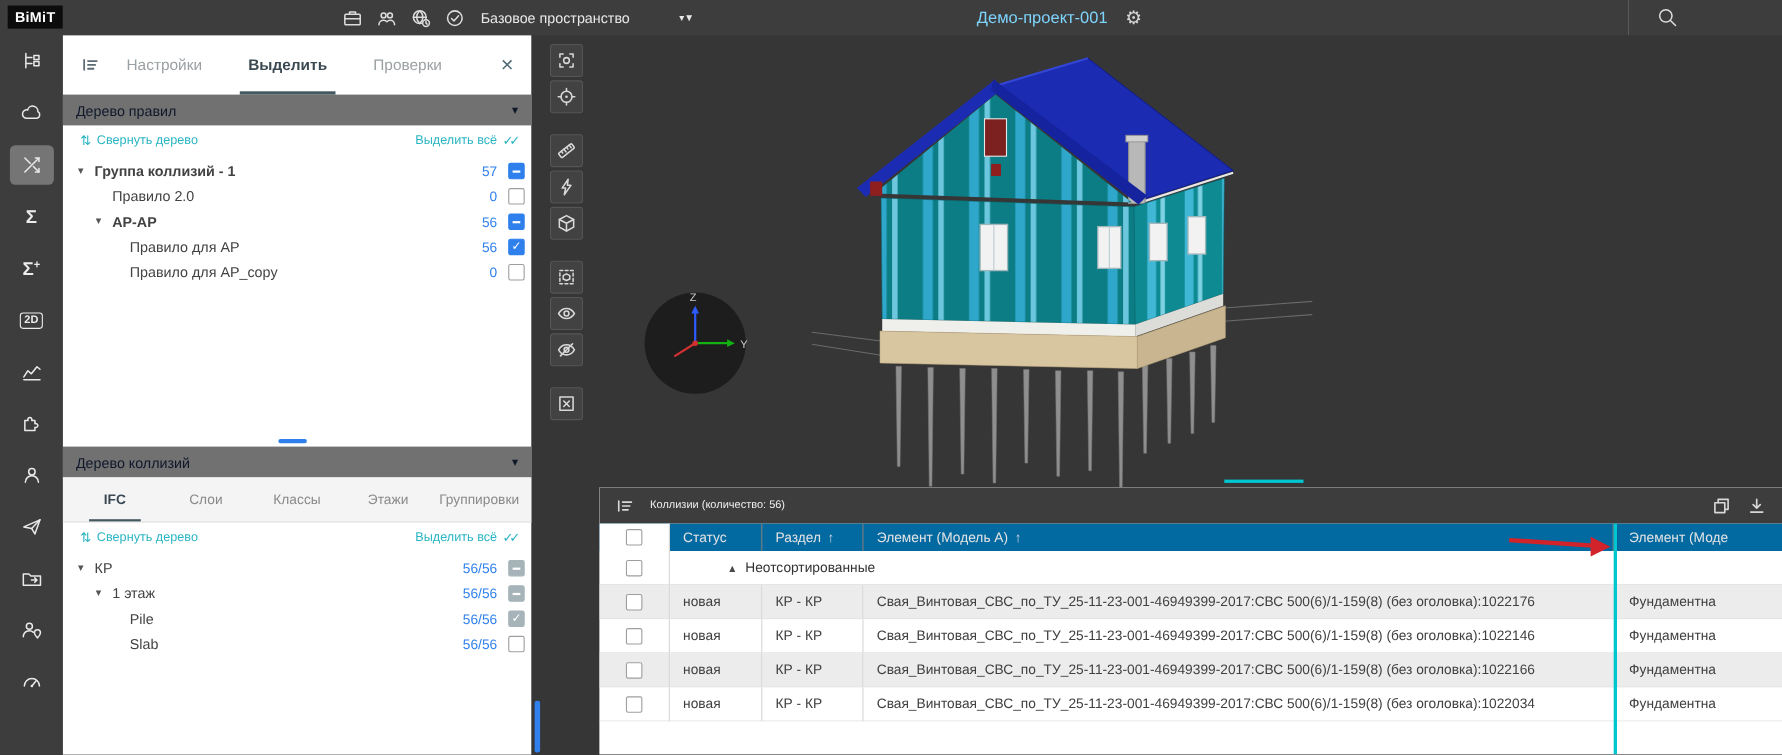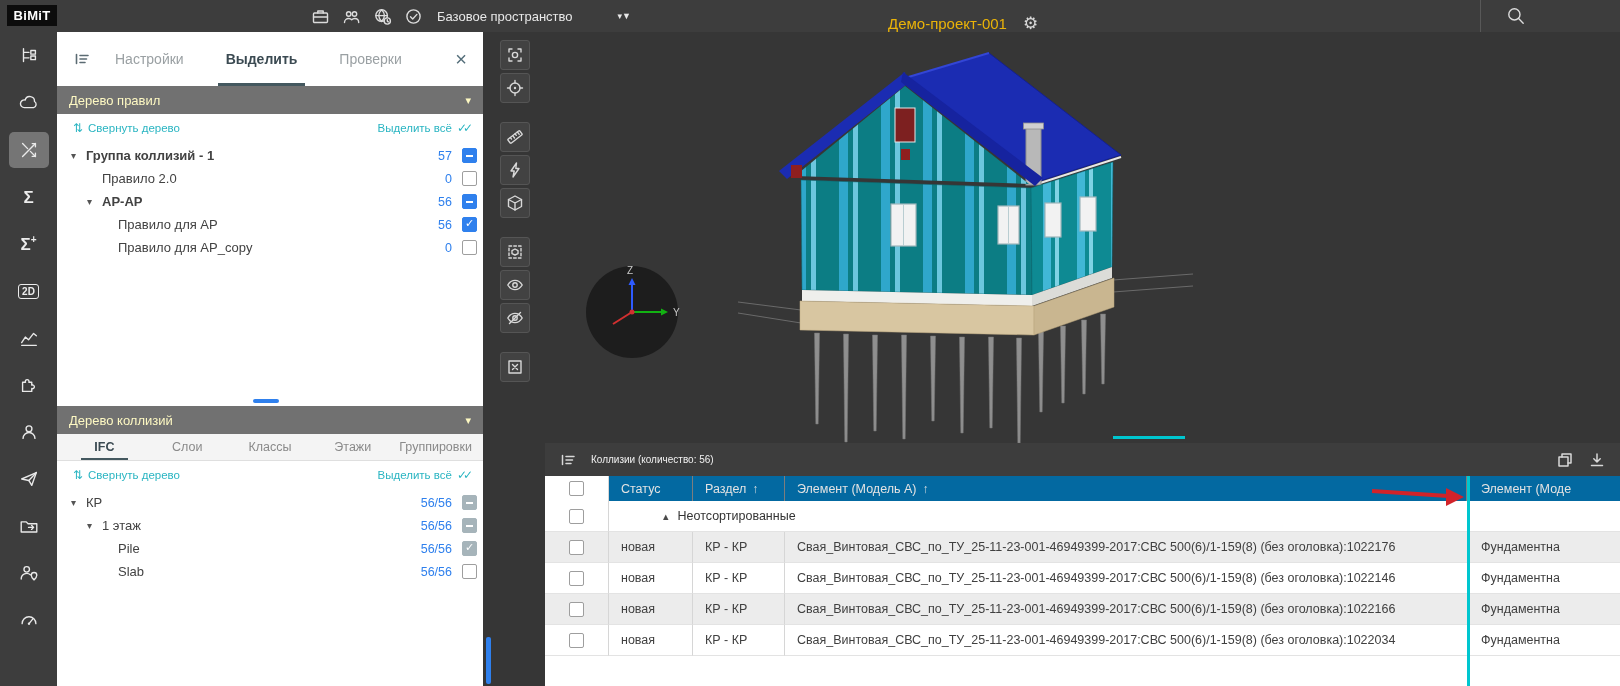--- a/index.html
+++ b/index.html
@@ -10,21 +10,21 @@
   
   .topbar{position:absolute;left:0;top:0;width:1620px;height:32px;background:#3d3d3d;z-index:30}
   .logo{position:absolute;left:7px;top:5px;width:50px;height:21px;background:#0c0c0c;color:#fff;
     font-size:13px;font-weight:700;display:flex;align-items:center;justify-content:center;letter-spacing:.3px}
   .tb-icons{position:absolute;left:310px;top:0;height:32px;display:flex;align-items:center;gap:11px}
   .tb-icon{width:20px;height:20px;display:flex;align-items:center;justify-content:center;cursor:pointer}
   .tb-icon svg{stroke:#dcdcdc;fill:none;stroke-width:1.4;stroke-linecap:round;stroke-linejoin:round}
   .workspace{position:absolute;left:437px;top:0;height:32px;display:flex;align-items:center;color:#e8e8e8;
     font-size:13px;cursor:pointer}
   .workspace .chev{margin-left:45px;font-size:9px;color:#e8e8e8}
-  .project{position:absolute;left:888px;top:0;height:32px;display:flex;align-items:flex-end;gap:16px;color:#eab308;font-size:15px}
+  .project{position:absolute;left:888px;top:0;height:32px;display:flex;align-items:center;gap:16px;color:#7dd3fc;font-size:15px}
   .gear{font-size:17px;color:#d8d8d8;cursor:pointer;line-height:1}
   .gear::before{content:"⚙"}
   .topbar-right{position:absolute;right:0;top:0;height:32px;width:140px;border-left:1px solid #585858;
     display:flex;align-items:center;padding-left:25px}
 
   
   .rail{position:absolute;left:0;top:32px;width:57px;height:654px;background:#3d3d3d;display:flex;
     flex-direction:column;align-items:center;padding-top:6px;gap:11px;z-index:25}
   .rail-btn{width:40px;height:36px;display:flex;align-items:center;justify-content:center;border-radius:5px;cursor:pointer;flex:0 0 auto}
   .rail-btn.active{background:#757575}
@@ -36,21 +36,21 @@
   
   .panel{position:absolute;left:57px;top:32px;width:426px;height:654px;background:#fff;display:flex;flex-direction:column;z-index:20}
   .ptabs{height:54px;display:flex;align-items:center;padding:0 16px;flex:0 0 auto}
   .pmenu{margin-right:24px;display:flex;cursor:pointer}
   .pmenu svg{stroke:#5b6b73;fill:none;stroke-width:1.6;stroke-linecap:round}
   .ptab{font-size:14px;color:#9aa0a3;margin-right:42px;height:54px;display:flex;align-items:center;position:relative;cursor:pointer}
   .ptab.active{color:#3b4a52;font-weight:700}
   .ptab.active::after{content:"";position:absolute;left:-8px;right:-8px;bottom:0;height:3px;background:#44585f}
   .pclose{margin-left:auto;color:#546e7a;font-size:20px;cursor:pointer;line-height:1}
   .pclose::before{content:"×"}
-  .shead{height:28px;background:#717171;color:#fef9c3;display:flex;align-items:center;padding:0 12px;font-size:13px;
+  .shead{height:28px;background:#717171;color:#0f172a;display:flex;align-items:center;padding:0 12px;font-size:13px;
     flex:0 0 auto;cursor:pointer}
   .shead .chev{margin-left:auto;font-size:11px}
   .chev::before{content:"▾"}
   .rules-area{height:292px;position:relative;overflow:hidden;flex:0 0 auto}
   .links{height:26px;display:flex;align-items:center;padding:2px 10px 0 16px}
   .tlink{color:#2ab5c2;font-size:11.5px;display:flex;align-items:center;gap:5px;cursor:pointer}
   .tlink.right{margin-left:auto}
   .lnk-ud::before{content:"⇅";font-size:12px}
   .lnk-cc::after{content:"✓✓";letter-spacing:-4px;font-size:12px;padding-right:4px}
   .tree-rows{padding-top:4px}
@@ -60,21 +60,21 @@
   .expander.open::before{content:"▾"}
   .lbl{white-space:nowrap}
   .lbl.bold{font-weight:700}
   .cnt{margin-left:auto;color:#2f80ed;font-size:12.5px;margin-right:10px}
   .cb{width:15px;height:15px;border:1.5px solid #9e9e9e;border-radius:2px;background:#fff;position:relative;flex:0 0 auto;cursor:pointer}
   .cb.b-ind,.cb.b-chk{background:#2f80ed;border-color:#2f80ed}
   .cb.g-ind,.cb.g-chk{background:#a6b4ba;border-color:#a6b4ba}
   .cb.b-ind::after,.cb.g-ind::after{content:"";position:absolute;left:3px;right:3px;top:5.5px;height:2.5px;background:#fff}
   .cb.b-chk::after,.cb.g-chk::after{content:"✓";color:#fff;font-size:11px;position:absolute;left:2px;top:-1px}
   .hscroll{position:absolute;left:196px;bottom:3px;width:26px;height:4px;background:#2f80ed;border-radius:2px;cursor:pointer}
-  .subtabs{height:27px;display:flex;align-items:stretch;background:#f4f4f4;border-bottom:1px solid #dfdfdf;
+  .subtabs{height:41px;display:flex;align-items:stretch;background:#f4f4f4;border-bottom:1px solid #dfdfdf;
     padding:0 6px;flex:0 0 auto}
   .subtab{flex:1;display:flex;align-items:center;justify-content:center;font-size:12.5px;color:#8a8a8a;position:relative;cursor:pointer}
   .subtab.active{color:#3b4a52;font-weight:700}
   .subtab.active::after{content:"";position:absolute;bottom:0;left:22%;right:22%;height:2px;background:#44585f}
   .coll-area{flex:1;position:relative}
   .vscroll{position:absolute;left:486px;top:637px;width:5px;height:47px;background:#2f80ed;border-radius:2px;z-index:40;cursor:pointer}
 
   
   .viewport{position:absolute;left:483px;top:32px;width:1137px;height:654px;background:#363636;overflow:hidden;z-index:1}
   .scene{position:absolute;left:0;top:0;width:1137px;height:654px}

